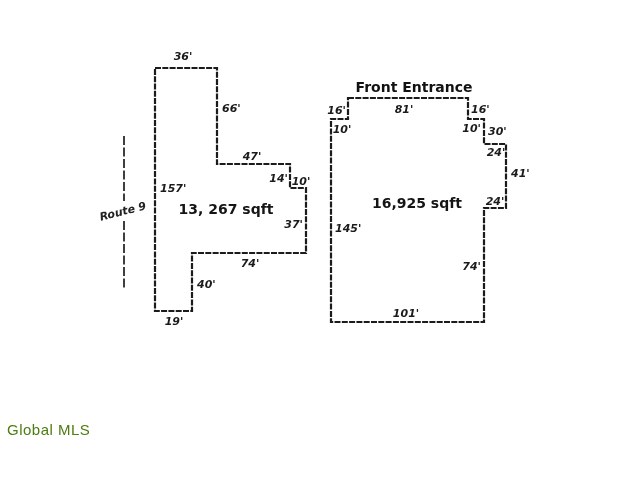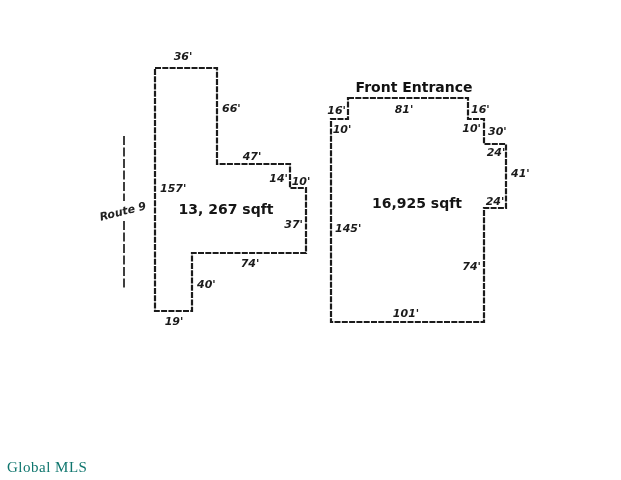--- a/index.html
+++ b/index.html
@@ -47,24 +47,24 @@
   text.route {
     font-family: "DejaVu Sans", sans-serif;
     font-size: 11px;
     font-weight: bold;
     font-style: italic;
     fill: #222222;
   }
   .watermark {
     position: absolute;
     left: 7px;
-    top: 459px;
-    font-family: Liberation Serif, serif;
+    top: 421px;
+    font-family: Liberation Sans, sans-serif;
     font-size: 15px;
-    color: #0f766e;
+    color: #4d7c0f;
     letter-spacing: 0.5px;
   }
 </style>
 </head>
 <body>
 
 <div class="canvas">
 
   <svg class="plan" width="621" height="480" viewBox="0 0 621 480">
 

